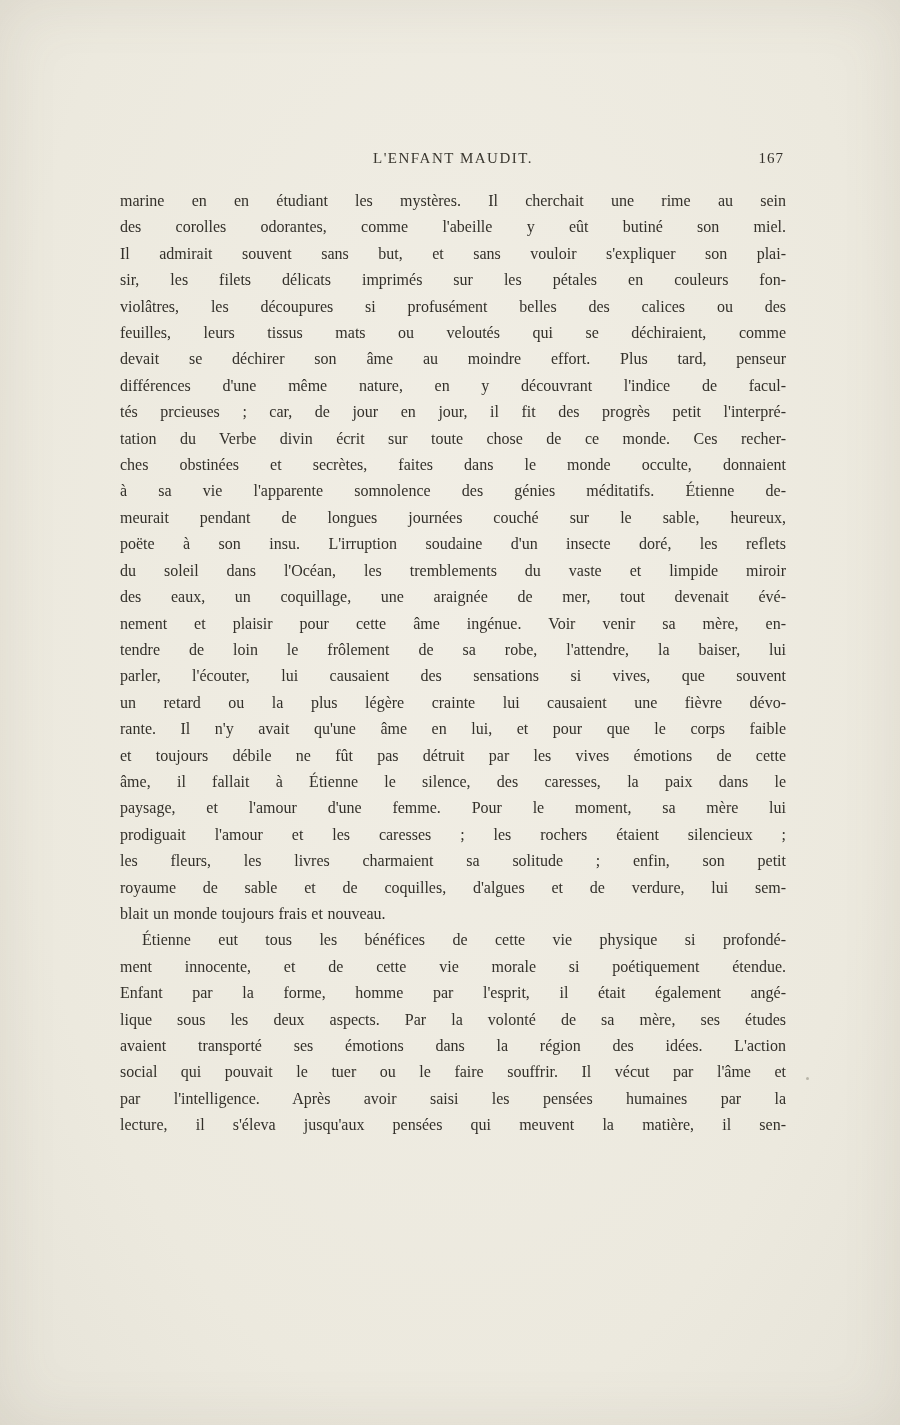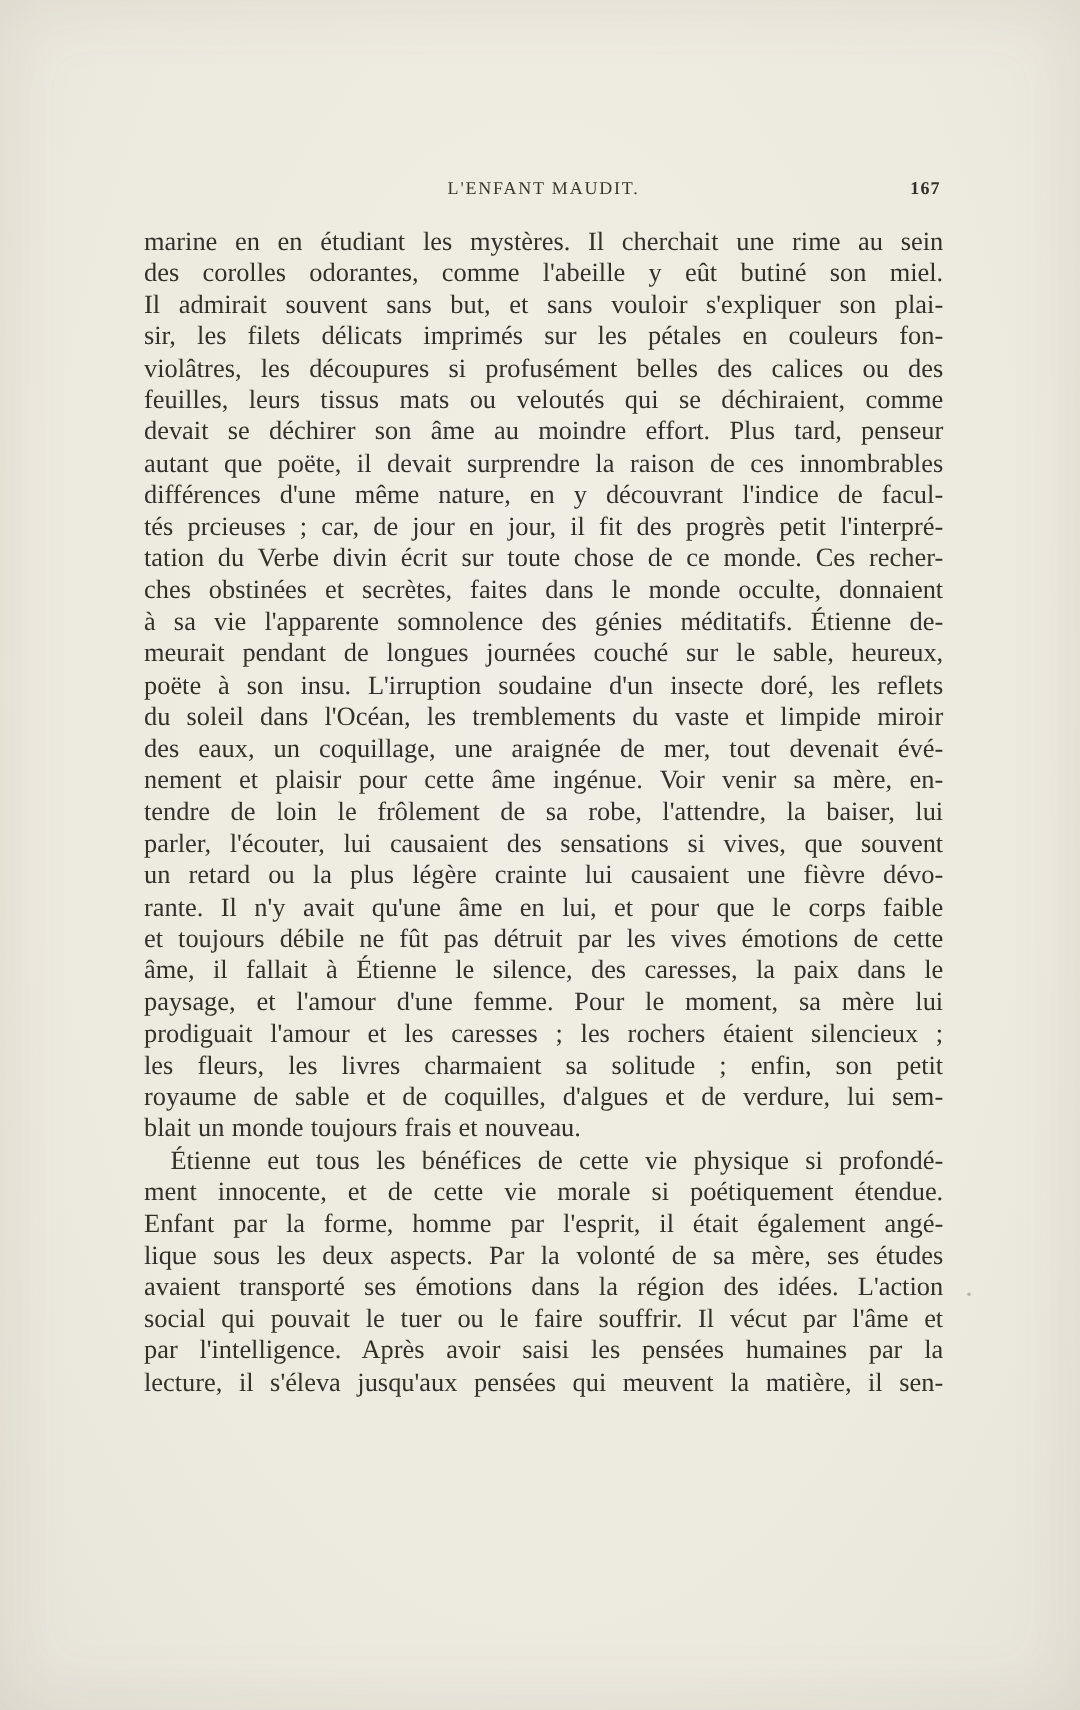--- a/index.html
+++ b/index.html
@@ -36,26 +36,26 @@
     position: absolute;
     left: 0;
     right: 0;
     text-align: center;
     color: #3a372f;
   }
   .page-number {
     position: absolute;
     right: 2px;
     top: 0;
-    font-weight: bold;
+    font-weight: normal;
     letter-spacing: 1px;
     color: #33302a;
   }
   .page-body {
-    font-size: 22px;
+    font-size: 16px;
     line-height: 26.4px;
   }
   .paragraph { margin: 0; }
   .line {
     text-align: justify;
     text-align-last: justify;
     white-space: normal;
     word-spacing: 0.5px;
   }
   .line.last {
@@ -82,21 +82,20 @@
     </div>
     <div class="page-body">
         <div class="paragraph">
           <div class="line">marine en en étudiant les mystères. Il cherchait une rime au sein</div>
           <div class="line">des corolles odorantes, comme l'abeille y eût butiné son miel.</div>
           <div class="line">Il admirait souvent sans but, et sans vouloir s'expliquer son plai-</div>
           <div class="line">sir, les filets délicats imprimés sur les pétales en couleurs fon-</div>
           <div class="line">violâtres, les découpures si profusément belles des calices ou des</div>
           <div class="line">feuilles, leurs tissus mats ou veloutés qui se déchiraient, comme</div>
           <div class="line">devait se déchirer son âme au moindre effort. Plus tard, penseur</div>
-          <div class="line">autant que poëte, il devait surprendre la raison de ces innombrables</div>
           <div class="line">différences d'une même nature, en y découvrant l'indice de facul-</div>
           <div class="line">tés prcieuses ; car, de jour en jour, il fit des progrès petit l'interpré-</div>
           <div class="line">tation du Verbe divin écrit sur toute chose de ce monde. Ces recher-</div>
           <div class="line">ches obstinées et secrètes, faites dans le monde occulte, donnaient</div>
           <div class="line">à sa vie l'apparente somnolence des génies méditatifs. Étienne de-</div>
           <div class="line">meurait pendant de longues journées couché sur le sable, heureux,</div>
           <div class="line">poëte à son insu. L'irruption soudaine d'un insecte doré, les reflets</div>
           <div class="line">du soleil dans l'Océan, les tremblements du vaste et limpide miroir</div>
           <div class="line">des eaux, un coquillage, une araignée de mer, tout devenait évé-</div>
           <div class="line">nement et plaisir pour cette âme ingénue. Voir venir sa mère, en-</div>

